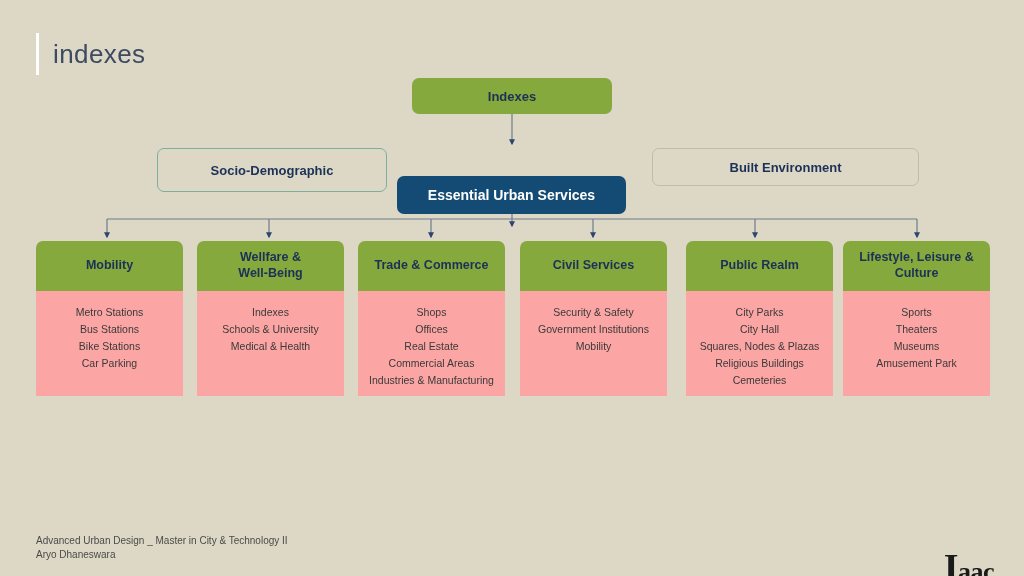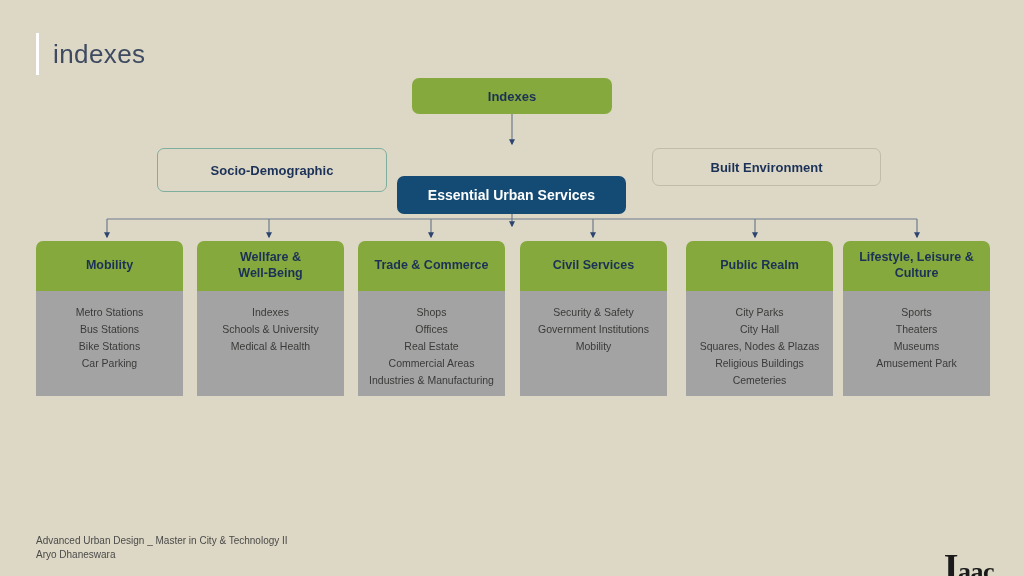--- a/index.html
+++ b/index.html
@@ -84,21 +84,21 @@
     width: 229px;
     height: 38px;
     background: #134b74;
     color: #ffffff;
     font-size: 14px;
     margin-top: 28px;
   }
   #node-built {
     left: 652px;
     top: 148px;
-    width: 229px;
+    width: 267px;
     height: 38px;
     background: transparent;
     border: 1.4px solid #c0bca9;
     color: #1b3157;
   }
 
   
   .card {
     position: absolute;
     top: 241px;
@@ -114,21 +114,21 @@
     text-align: center;
     border-radius: 7px 7px 0 0;
     height: 50px;
     display: flex;
     align-items: center;
     justify-content: center;
     padding: 0 6px;
     box-sizing: border-box;
   }
   .card-body {
-    background: #a3a3a3;
+    background: #fca5a5;
     height: 105px;
     padding-top: 13px;
     box-sizing: border-box;
     text-align: center;
   }
   .card-item {
     font-size: 10.5px;
     color: #3a3a38;
     line-height: 17px;
     white-space: nowrap;

